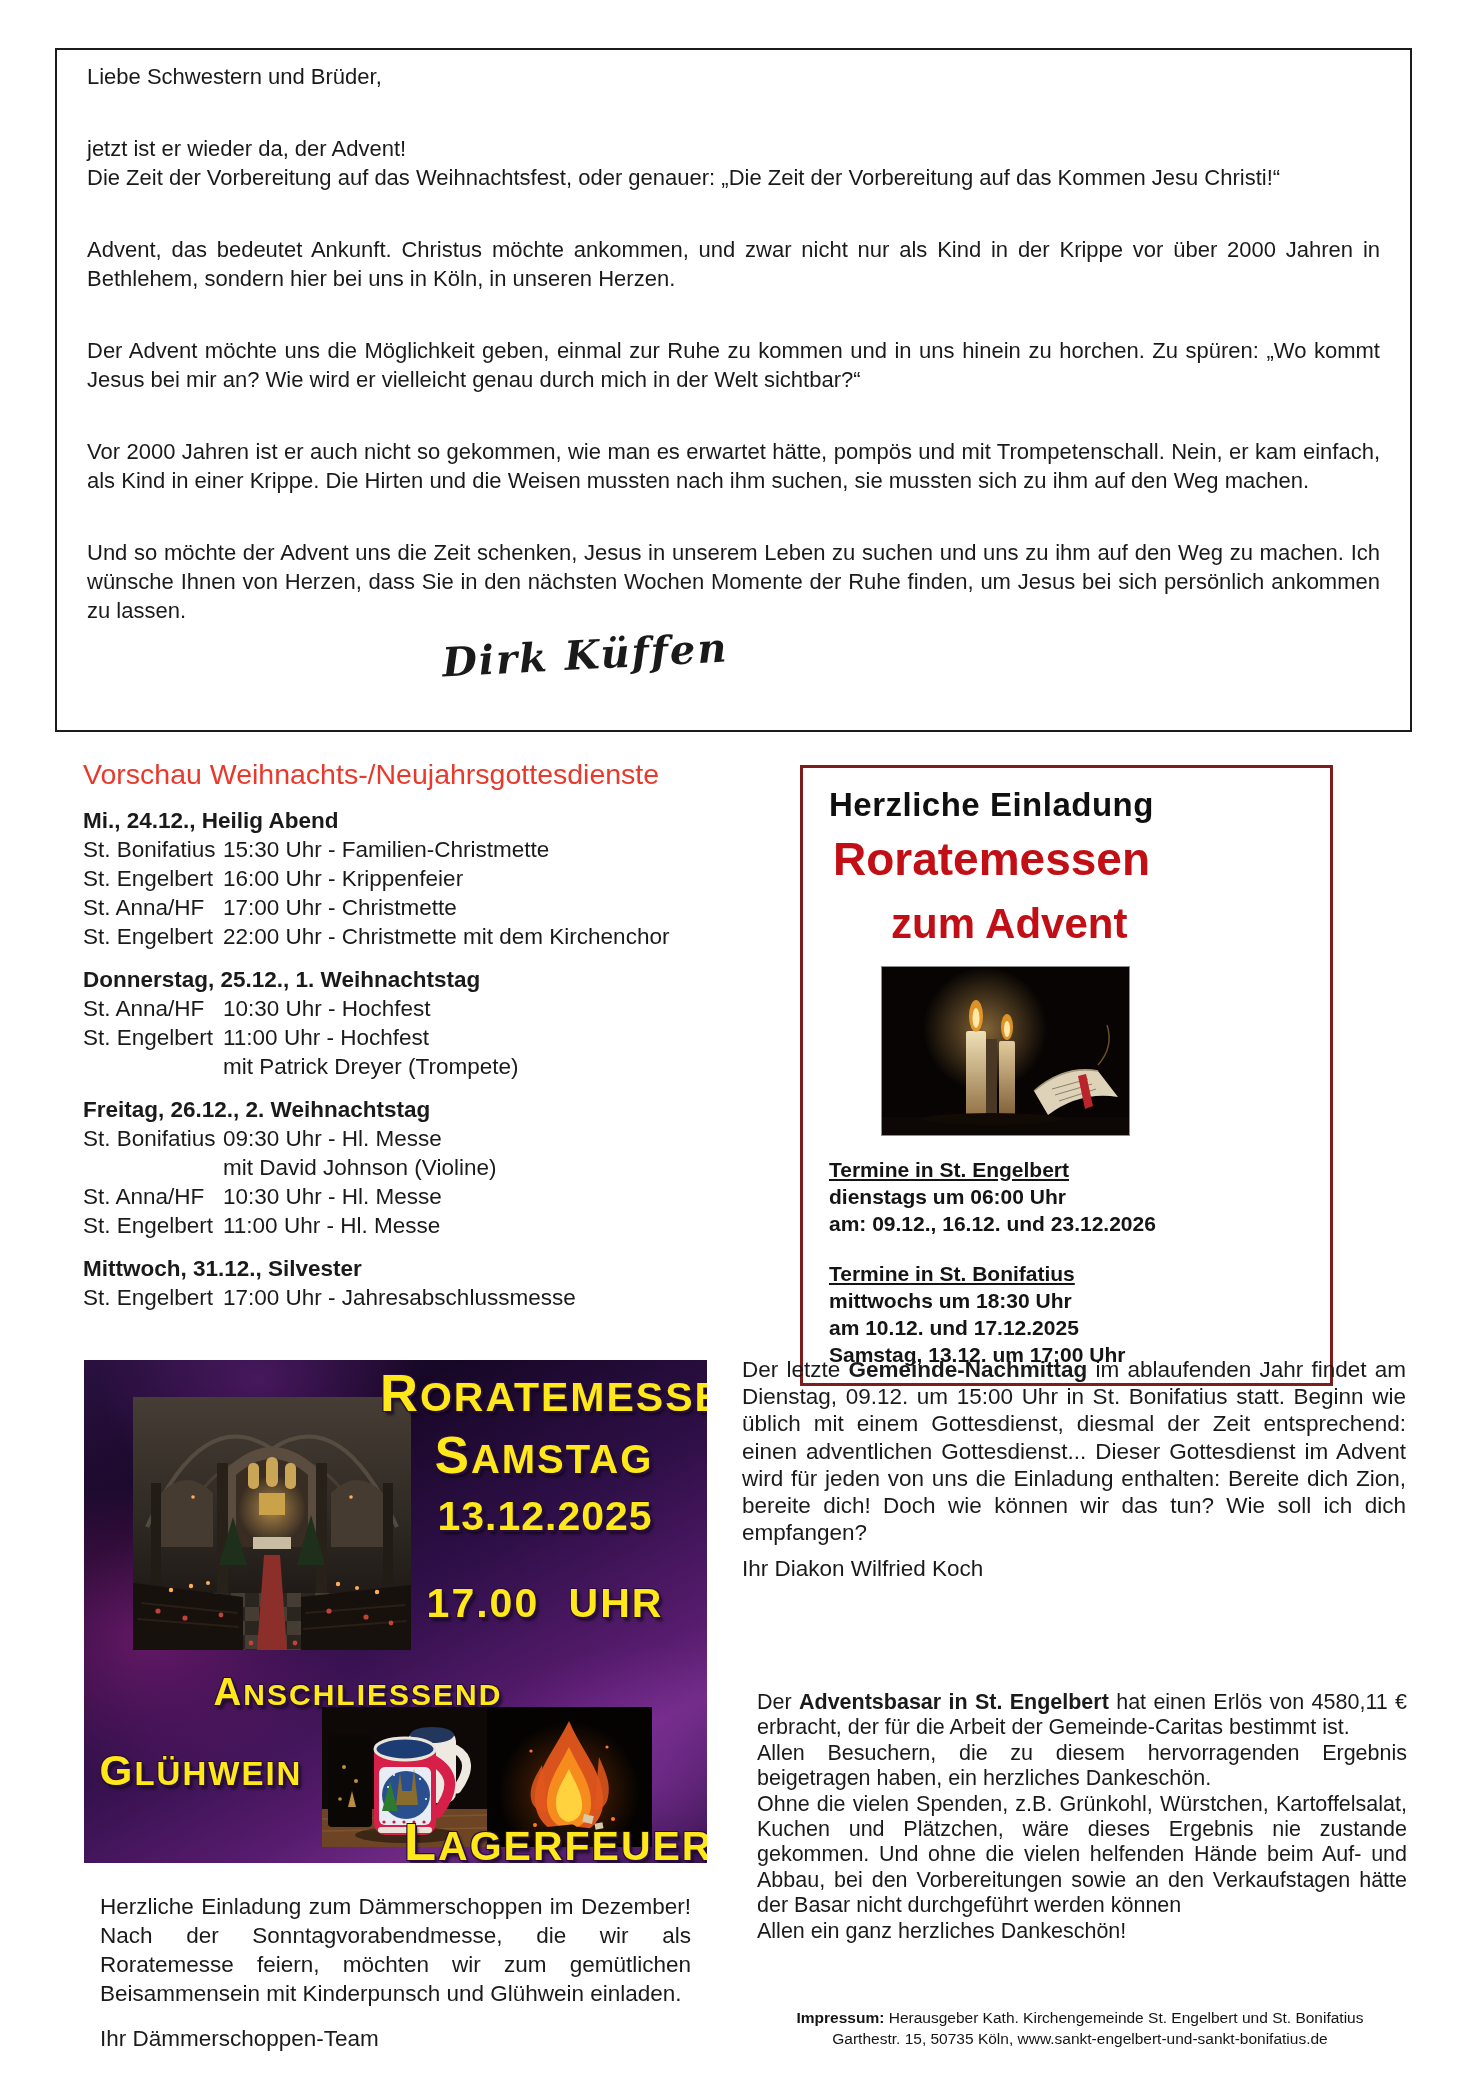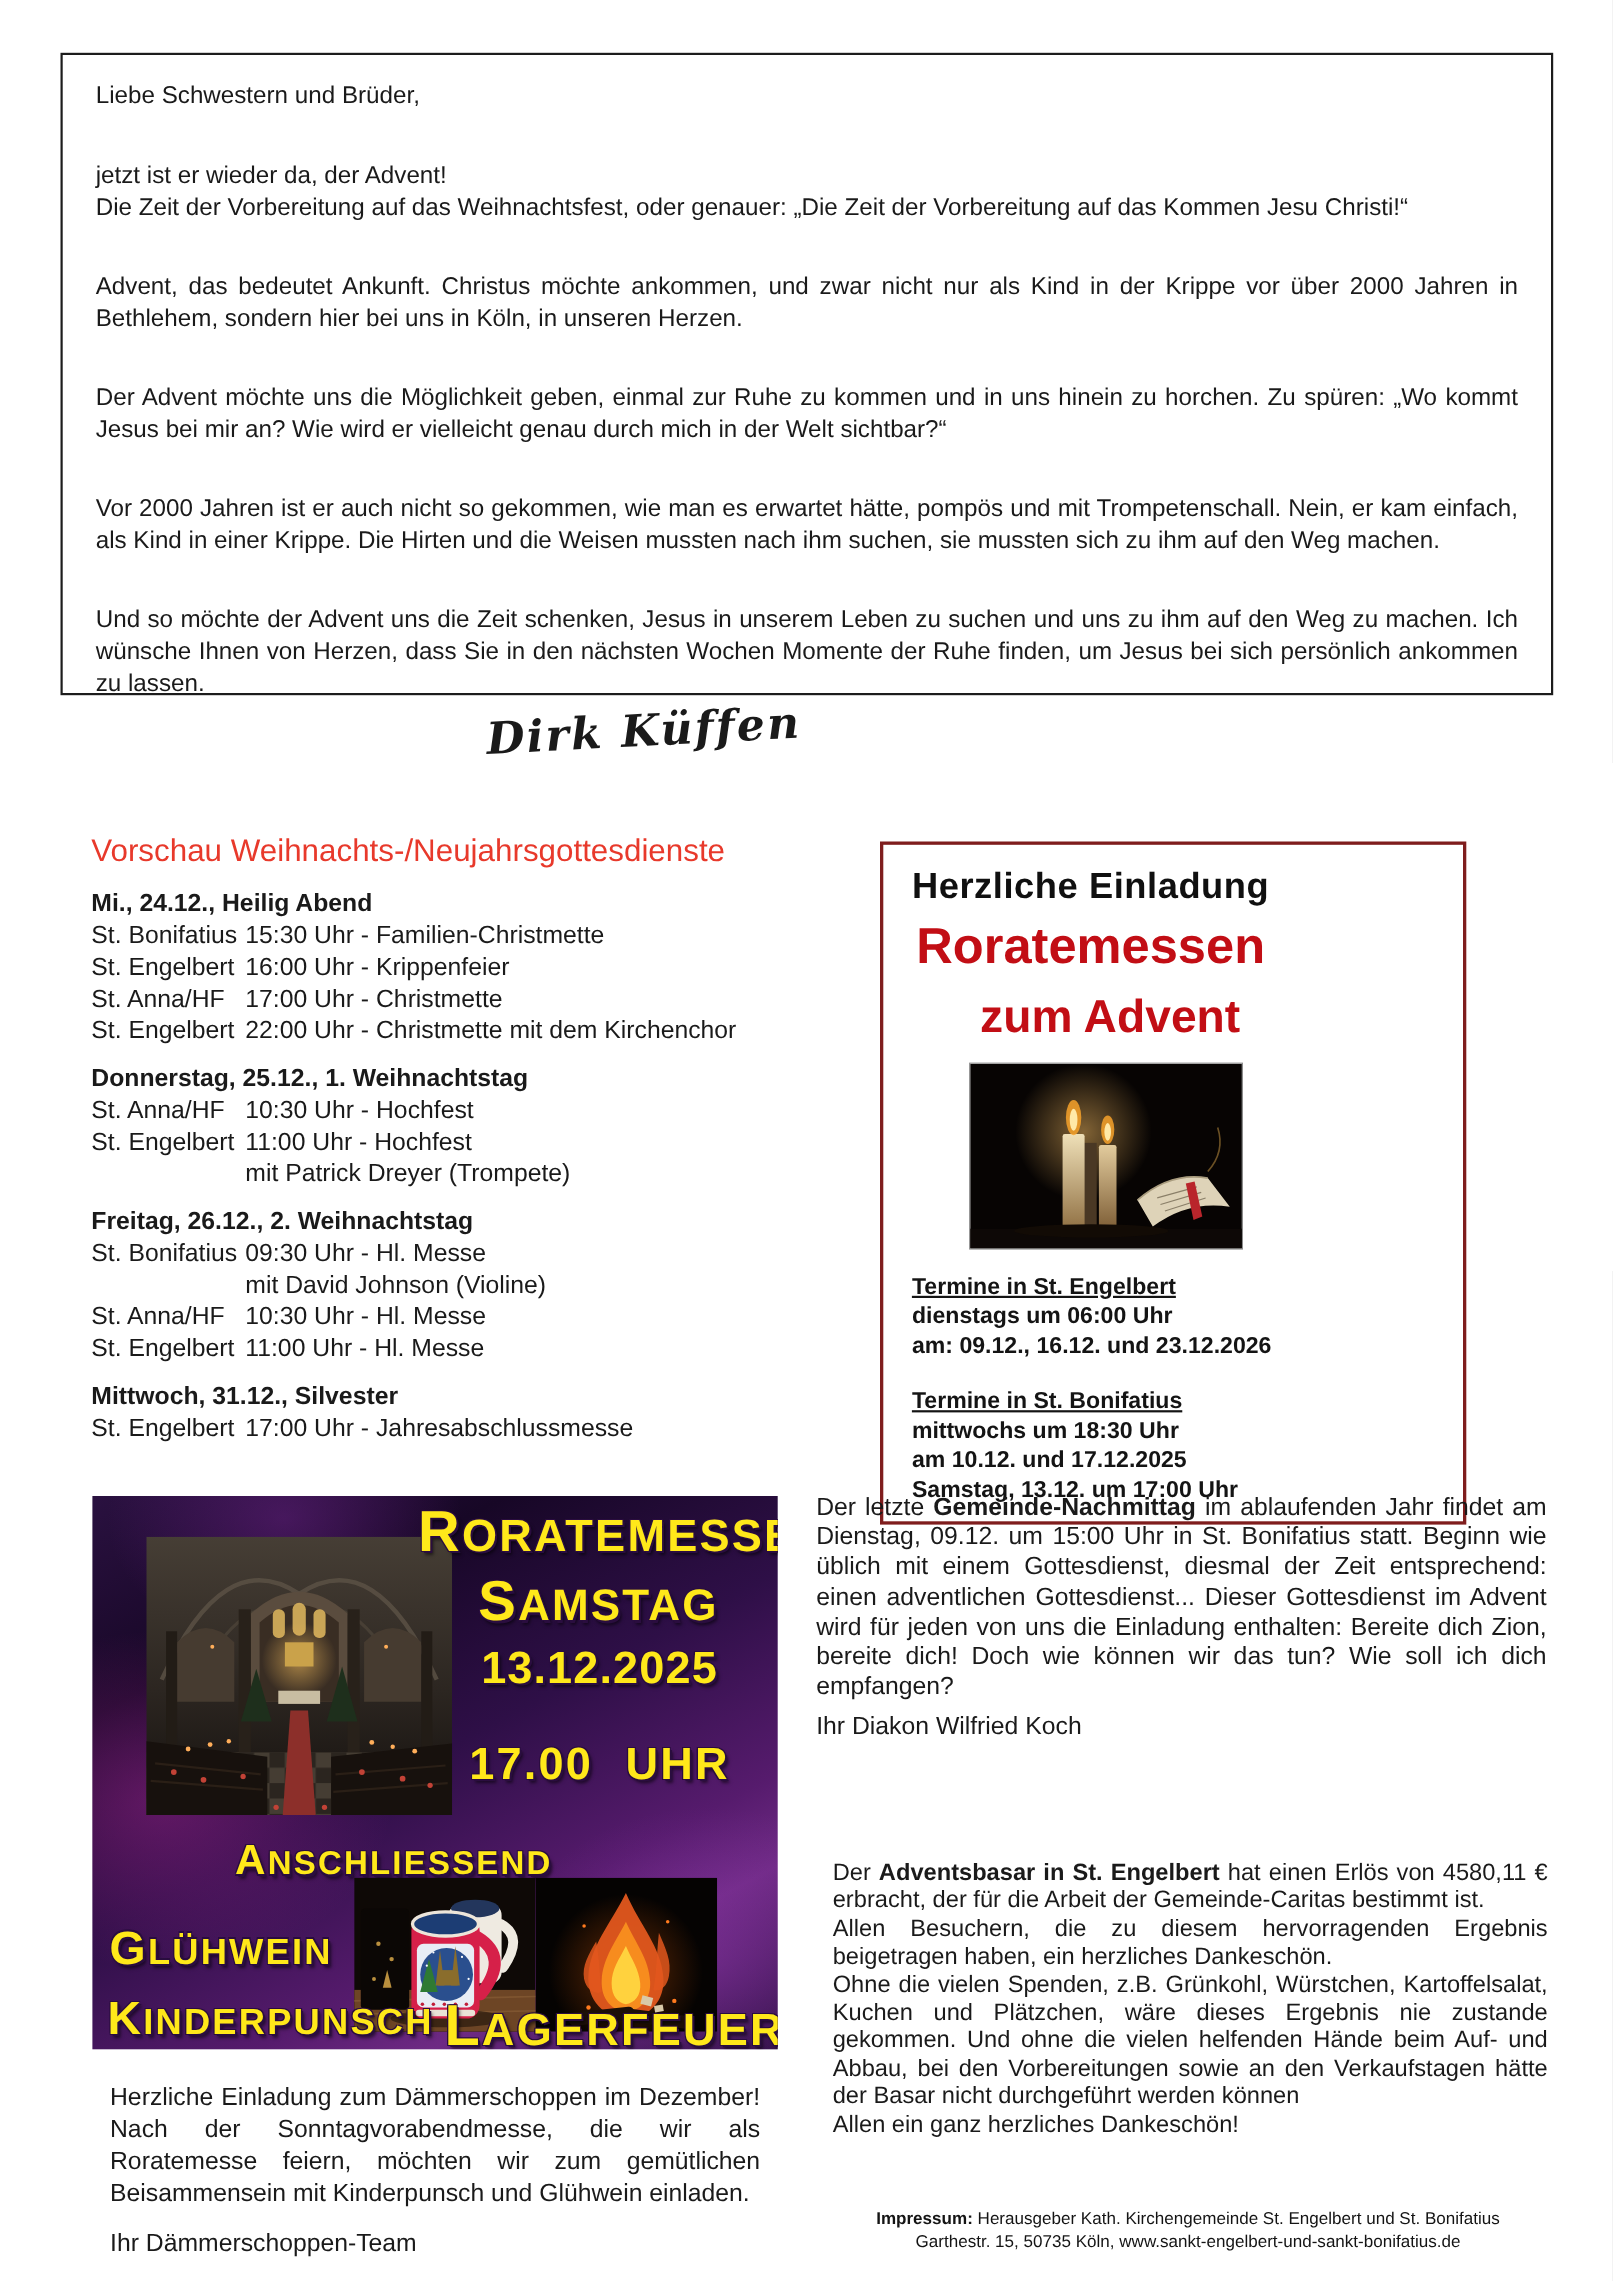--- a/index.html
+++ b/index.html
@@ -1,21 +1,21 @@
 <!DOCTYPE html>
 <html lang="de"><head>
 <meta charset="utf-8">
 <style>
   html,body{margin:0;padding:0;background:#e8e8e8;}
   .page{position:relative;width:1466px;height:2074px;background:#ffffff;margin:0 auto;
         font-family:"Liberation Sans",sans-serif;color:#1a1a1a;overflow:hidden;}
 
   
-  .letter-box{position:absolute;left:55px;top:48px;width:1357px;height:584px;
-              border:2px solid #1c1c1c;box-sizing:border-box;padding:22px 30px 0 30px;
+  .letter-box{position:absolute;left:55px;top:48px;width:1357px;height:684px;
+              border:2px solid #1c1c1c;box-sizing:border-box;padding:12px 30px 0 30px;
               font-size:22px;line-height:1.32;text-align:justify;}
   .letter-box p{margin:0 0 0 0;white-space:pre-line;}
   .letter-box p + p{margin-top:43px;}
   .letter-closing{margin:26px 0 0 180px;text-align:left;}
   .letter-signature{margin:4px 0 0 355px;font-family:"DejaVu Serif",serif;
                     font-style:italic;font-weight:bold;font-size:40px;letter-spacing:2px;
                     transform:rotate(-3deg);display:inline-block;}
 
   
   .vorschau-title{position:absolute;left:83px;top:758px;font-size:28.5px;color:#e8392b;}
@@ -369,21 +369,20 @@
         </g>
       <g fill="#ff7a1e">
           <circle cx="48" cy="118" r="2"></circle>
           <circle cx="126" cy="112" r="2"></circle>
           <circle cx="120" cy="40" r="1.6"></circle>
           <circle cx="44" cy="44" r="1.6"></circle>
         </g>
     </svg>
 
     <div class="pline pt-glueh boost">Glühwein</div>
-    <div class="pline pt-kinder boost">Kinderpunsch</div>
     <div class="pline pt-lager boost">Lagerfeuer</div>
   </div>
 
   <div class="daemmer">
     <p>Herzliche Einladung zum Dämmerschoppen im Dezember! Nach der Sonntagvorabendmesse, die wir als Roratemesse feiern, möchten wir zum gemütlichen Beisammensein mit Kinderpunsch und Glühwein einladen.</p>
     <p class="team">Ihr Dämmerschoppen-Team</p>
   </div>
 
   <div class="gemeinde">
     <p><span>Der letzte </span><b>Gemeinde-Nachmittag</b><span> im ablaufenden Jahr findet am Dienstag, 09.12. um 15:00 Uhr in St. Bonifatius statt. Beginn wie üblich mit einem Gottesdienst, diesmal der Zeit entsprechend: einen adventlichen Gottesdienst... Dieser Gottesdienst im Advent wird für jeden von uns die Einladung enthalten: Bereite dich Zion, bereite dich! Doch wie können wir das tun? Wie soll ich dich empfangen?</span></p>

